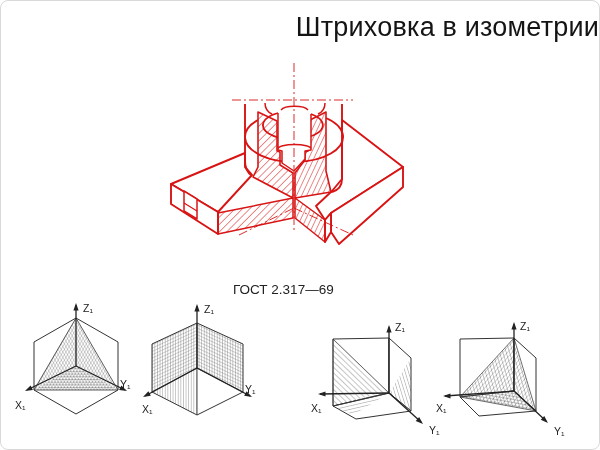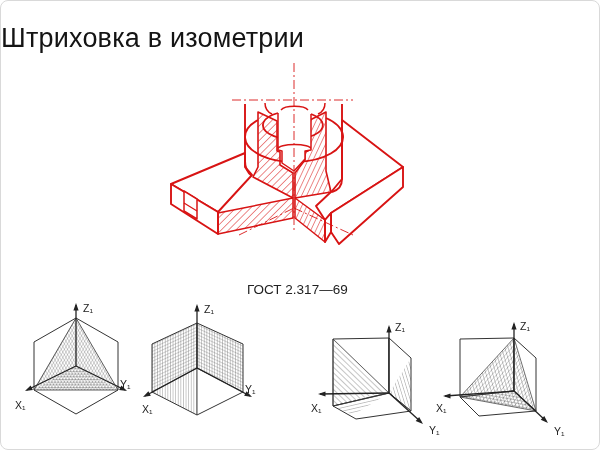--- a/index.html
+++ b/index.html
@@ -2,25 +2,25 @@
 <html><head>
 <meta charset="utf-8">
 <style>
   html,body{margin:0;padding:0;background:#fff;}
   .slide{
     position:relative;width:598px;height:448px;background:#ffffff;
     border:1px solid #d9d9d9;border-radius:8px;overflow:hidden;
     font-family:"Liberation Sans","DejaVu Sans",sans-serif;
   }
   .title{
-    position:absolute;top:22px;left:0;width:100%;text-align:left;
+    position:absolute;top:11px;left:0;width:100%;text-align:right;
     font-size:27px;font-weight:500;color:#141414;letter-spacing:.2px;
   }
   .gost{
-    position:absolute;left:246px;top:281px;font-size:13.5px;color:#222;
+    position:absolute;left:232px;top:281px;font-size:13.5px;color:#222;
   }
   svg{position:absolute;left:0;top:0;}
   svg text{font-family:"Liberation Sans","DejaVu Sans",sans-serif;font-size:10.5px;fill:#222;}
 </style>
 </head>
 <body>
 
 <div class="slide">
   <div class="title">Штриховка в изометрии</div>
   <div class="gost">ГОСТ 2.317—69</div>

